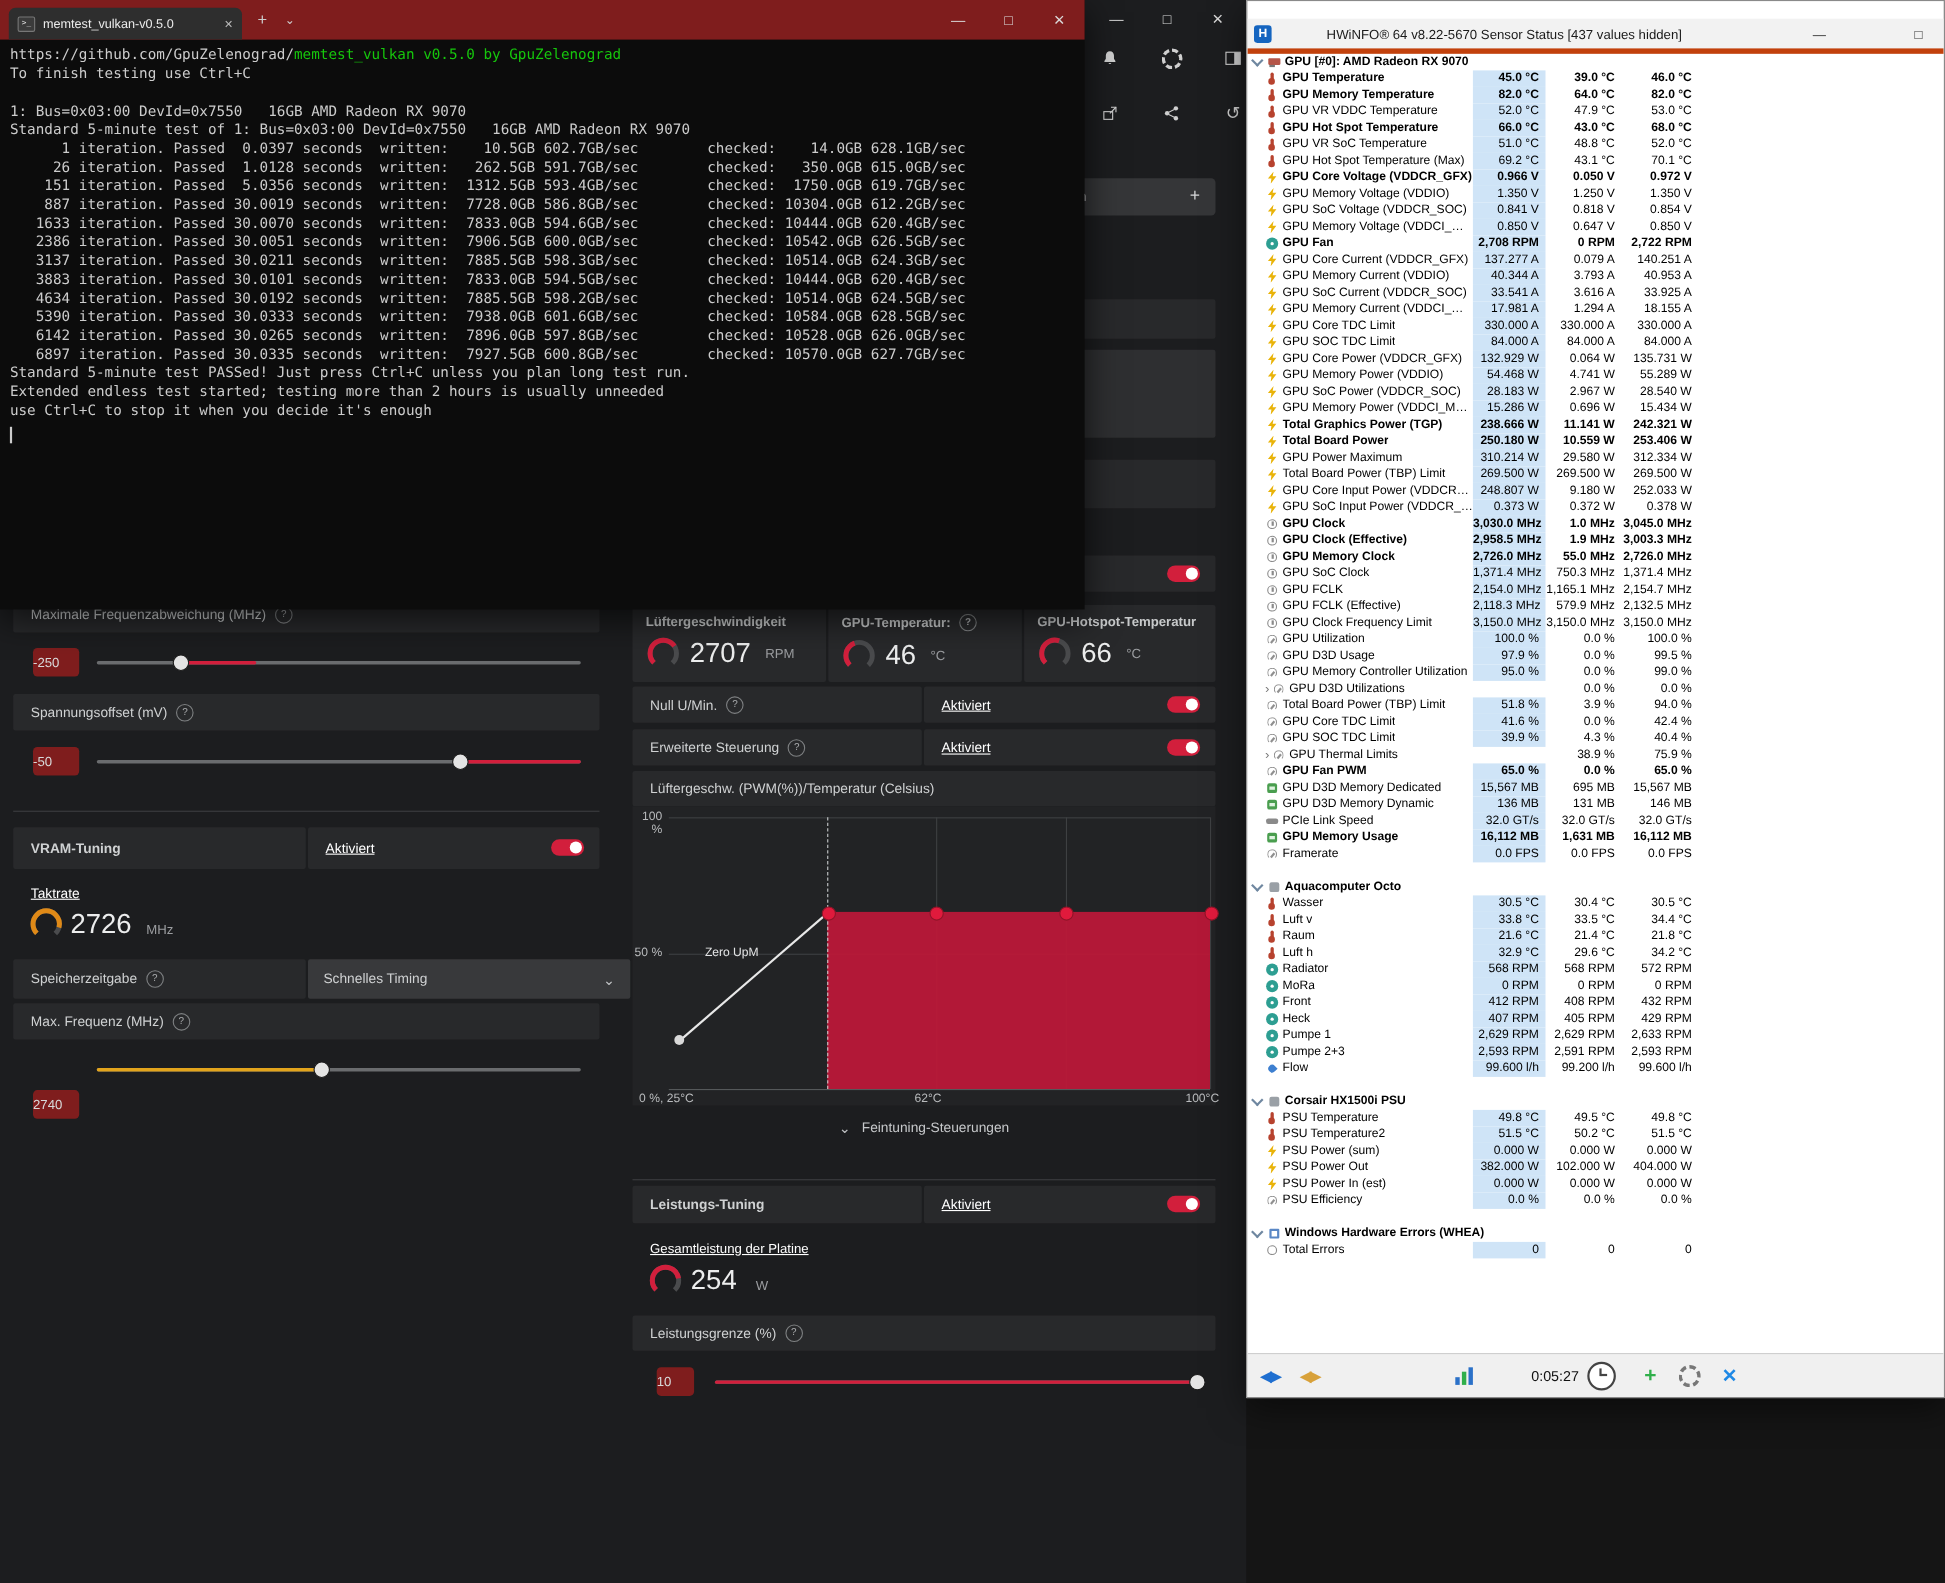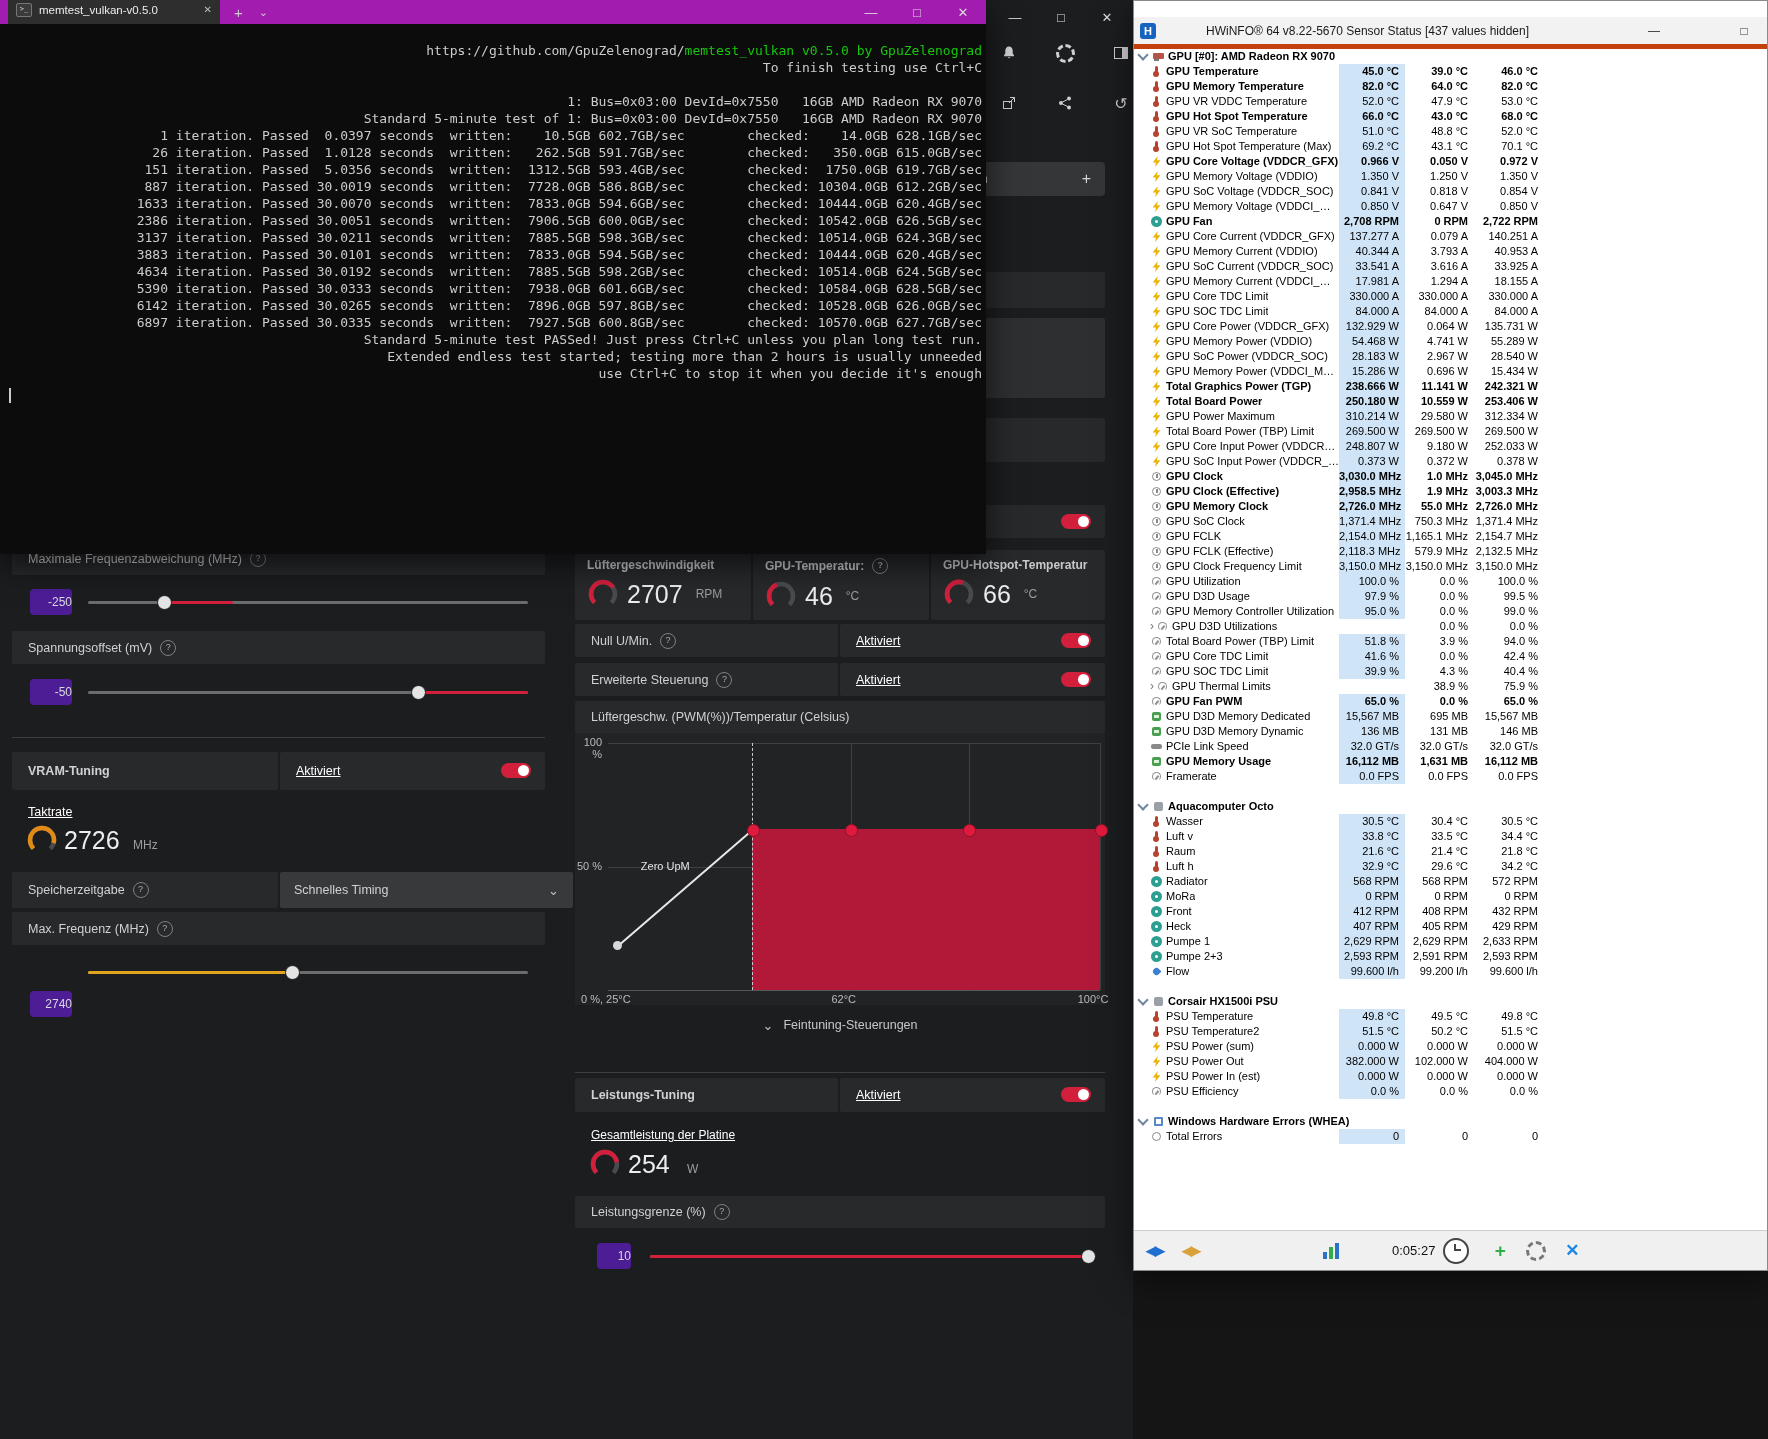--- a/index.html
+++ b/index.html
@@ -7,21 +7,21 @@
   
   #adrenalin{position:absolute;left:0;top:0;width:1133px;height:1439px;background:#1c1d1f;z-index:1;overflow:hidden;}
   .panel{position:absolute;background:#28292b;border-radius:2px;}
   .lblrow{display:flex;align-items:center;padding:0 16px;box-sizing:border-box;}
   .cell{display:flex;align-items:center;padding:0 16px;box-sizing:border-box;}
   .lbl{color:#cfd1d2;font-size:12.5px;}
   .strong{font-weight:bold;}
   .muted{color:#ffffff;font-size:12.5px;text-decoration:underline;}
   .q{display:inline-block;width:14px;height:14px;border:1px solid #7e8082;border-radius:50%;color:#a9abad;font-size:9px;line-height:13px;text-align:center;margin-left:8px;flex:0 0 14px;}
   .q::after{content:"?";}
-  .valbox{position:absolute;width:42px;height:26px;background:#4c1d95;border-radius:4px;color:#d8d9da;text-align:right;line-height:26px;font-size:12px;}
+  .valbox{position:absolute;width:42px;height:26px;background:#7f1d1d;border-radius:4px;color:#d8d9da;text-align:left;line-height:26px;font-size:12px;}
   .track{position:absolute;height:3px;background:#6a6c6e;border-radius:2px;}
   .fill{position:absolute;height:3px;border-radius:2px;top:0;}
   .fill.red{background:#d21f3c;}
   .fill.yellow{background:#e2a41c;}
   .handle{position:absolute;width:13px;height:13px;border-radius:50%;background:#e4e4e4;border:1px solid #1b1b1b;top:-6px;}
   .toggle{position:absolute;width:30px;height:15px;border-radius:8px;background:#d21f3c;}
   .toggle::after{content:"";position:absolute;right:2px;top:2px;width:11px;height:11px;border-radius:50%;background:#fff;}
   .divider{position:absolute;height:1px;background:#3c3e40;}
   .bigval{font-size:25px;color:#eceded;}
   .unit{font-size:12px;color:#9b9da0;margin-left:5px;}
@@ -36,31 +36,31 @@
   .chartbox .ax{position:absolute;color:#b9bbbd;font-size:11px;}
   .win-ctrls{position:absolute;display:flex;}
   .wbtn{width:46px;height:30px;color:#dadada;font-size:13px;display:inline-flex;align-items:center;justify-content:center;}
   .icon-row{position:absolute;display:flex;gap:34px;align-items:center;}
   .abtn{width:22px;height:22px;display:inline-flex;align-items:center;justify-content:center;color:#cfcfcf;font-size:16px;}
   .gear-ico{width:13px;height:13px;border:3px dashed #cfcfcf;border-radius:50%;display:inline-block;}
   .profile-btn{position:absolute;background:#353638;border-radius:4px;display:flex;align-items:center;justify-content:space-between;padding:0 14px;color:#d4d5d6;font-size:12.5px;box-sizing:border-box;}
   .profile-btn .plus{font-size:16px;color:#d4d5d6;}
   
   #terminal{position:absolute;left:0;top:0;width:986px;height:554px;background:#0c0c0c;z-index:3;box-shadow:0 10px 30px rgba(0,0,0,.65);}
-  #term-titlebar{position:absolute;left:0;top:0;right:0;height:24px;background:#a21caf;display:flex;align-items:center;}
+  #term-titlebar{position:absolute;left:0;top:0;right:0;height:36px;background:#7f1d1d;display:flex;align-items:center;}
   .term-tab{margin-left:8px;width:212px;height:29px;background:#2e2e2e;border-radius:6px 6px 0 0;display:flex;align-items:center;padding:0 8px;box-sizing:border-box;gap:7px;align-self:flex-end;}
   .term-ico{width:14px;height:12px;background:#3b3b3b;border:1px solid #777;border-radius:2px;color:#ddd;font-size:7px;line-height:11px;text-align:center;font-family:"DejaVu Sans Mono",monospace;}
   .term-ico::after{content:">_";}
   .term-tab-title{color:#ececec;font-size:11.5px;flex:1;white-space:nowrap;overflow:hidden;}
   .term-tab-close{color:#bbb;font-size:10px;}
   .term-plus{color:#cccccc;font-size:15px;margin-left:14px;}
   .term-caret{color:#cccccc;font-size:11px;margin-left:16px;}
   .term-winctrl{margin-left:auto;display:flex;}
   .term-winctrl .wbtn{height:36px;}
-  #term-body{position:absolute;left:9px;top:42px;right:4px;bottom:4px;font-family:"DejaVu Sans Mono",monospace;font-size:13px;line-height:17px;color:#cccccc;text-align:right;}
+  #term-body{position:absolute;left:9px;top:42px;right:4px;bottom:4px;font-family:"DejaVu Sans Mono",monospace;font-size:13px;line-height:17px;color:#cccccc;}
   #term-body .green{color:#16c60c;}
   #term-body pre{margin:0;font:inherit;}
   .cursor{position:absolute;width:7px;height:15px;border-left:2px solid #cccccc;}
   
   #hwinfo{position:absolute;left:1133px;top:0;width:635px;height:1271px;background:#ffffff;z-index:2;border:1px solid #8a8a8a;box-sizing:border-box;overflow:hidden;box-shadow:0 10px 30px rgba(0,0,0,.5);}
   .hw-title{position:absolute;left:0;top:16px;right:0;height:27px;background:#f2f2f2;display:flex;align-items:center;border-bottom:5px solid #c2410c;gap:44px;}
   .hw-logo{width:16px;height:16px;background:#1565c0;border-radius:3px;color:#fff;font-size:11px;font-weight:bold;line-height:16px;text-align:center;margin:0 6px 0 6px;flex:0 0 16px;}
   .hw-logo::after{content:"H";}
   .hw-title-text{font-size:12px;color:#1a1a1a;flex:1;white-space:nowrap;overflow:hidden;}
   .hw-btn{width:46px;height:27px;display:inline-flex;align-items:center;justify-content:center;color:#333;font-size:12px;}

